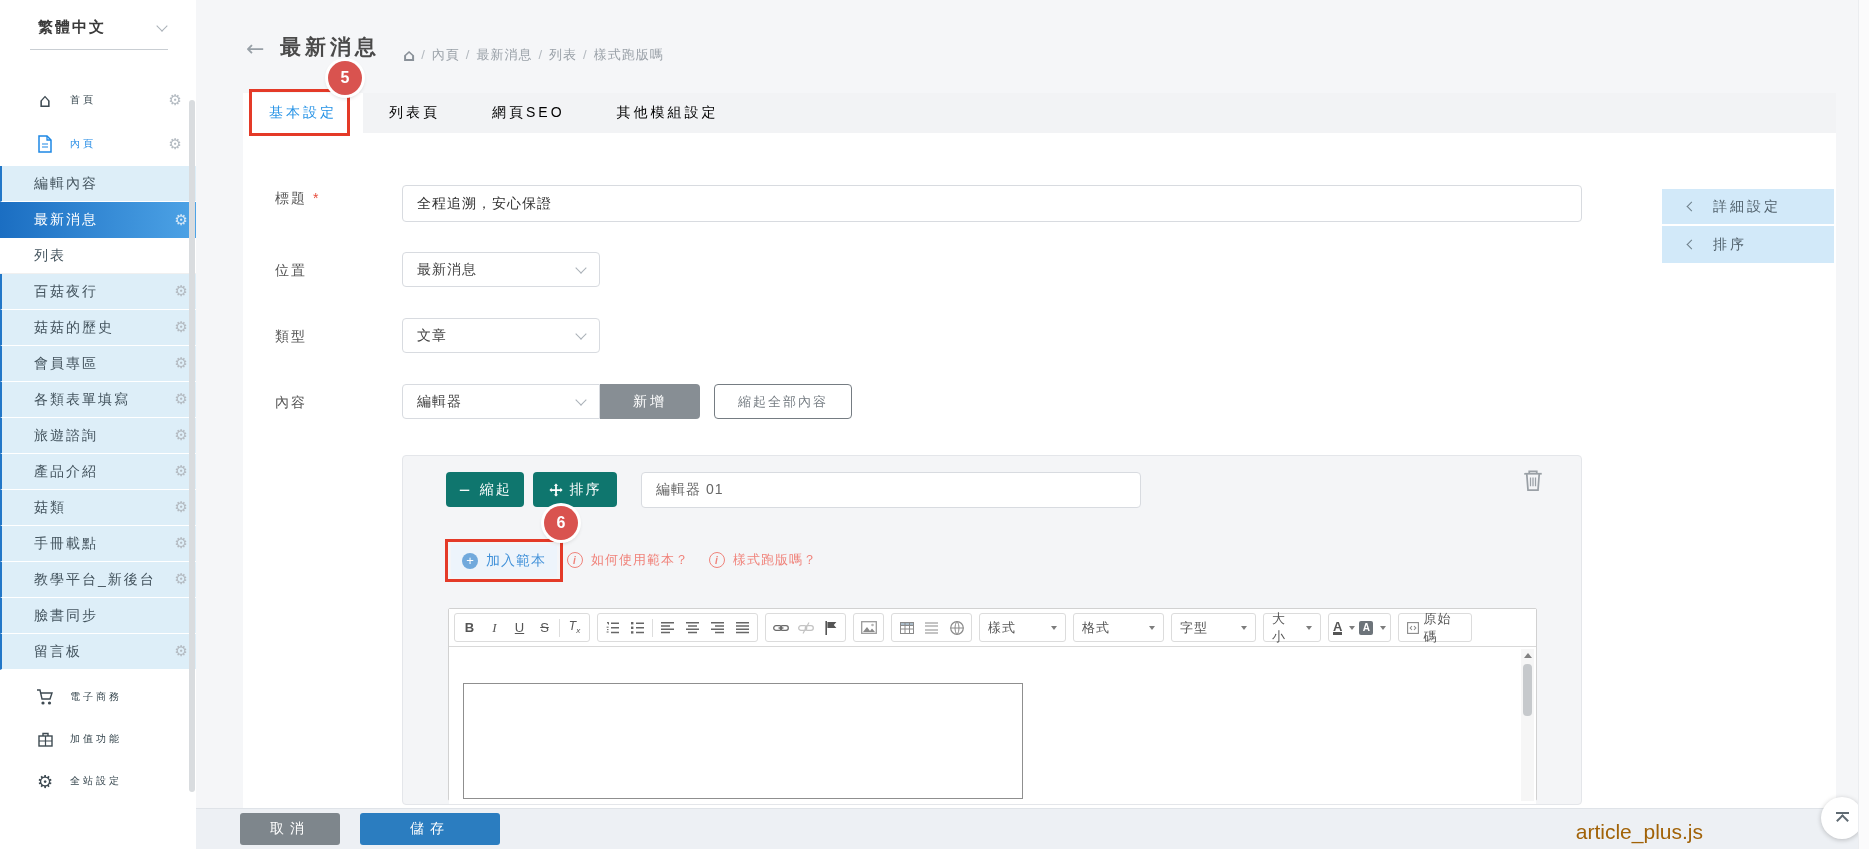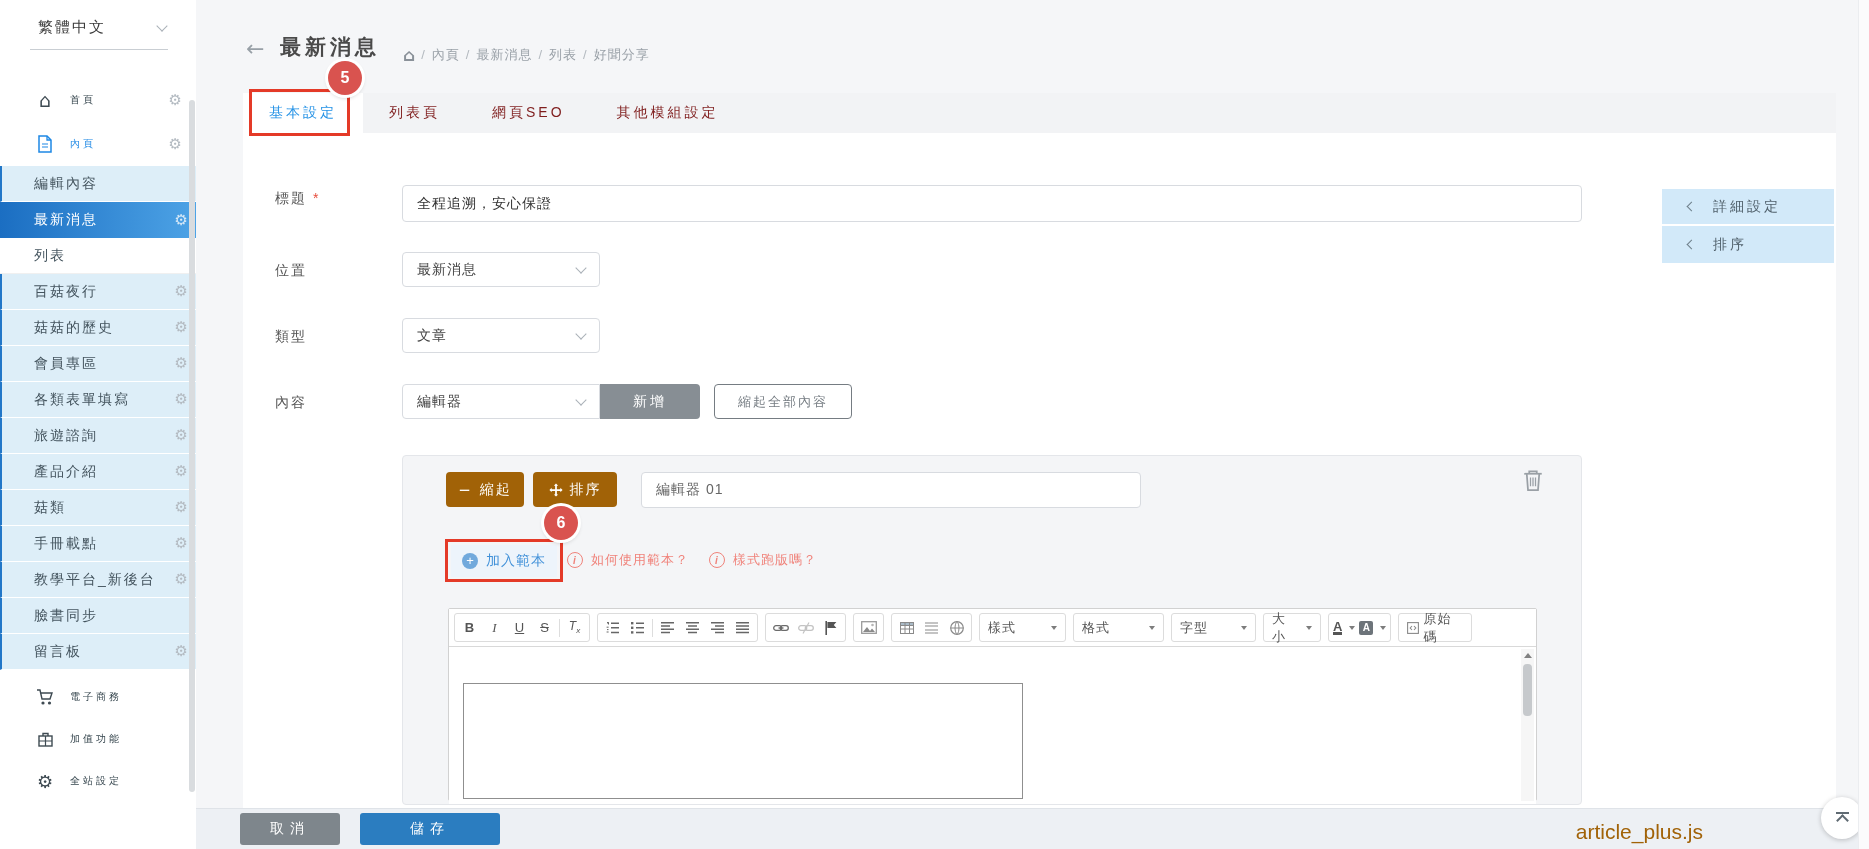--- a/index.html
+++ b/index.html
@@ -4,21 +4,21 @@
 <style>
   * { margin:0; padding:0; box-sizing:border-box; }
   html,body { width:1869px; height:849px; }
   body { font-family:"Liberation Sans","DejaVu Sans",sans-serif; background:#f5f6f8; overflow:hidden; }
   #app { position:relative; width:1869px; height:849px; background:#f5f6f8; }
 
   
   .sidebar { position:absolute; left:0; top:0; width:196px; height:849px; background:#fff; z-index:6; }
   .sb-scroll { position:absolute; right:1px; top:100px; width:6px; height:692px; background:#d9dcdf; border-radius:3px; }
   .lang { height:60px; padding:14px 28px 0 30px; }
-  .lang-inner { display:flex; align-items:center; justify-content:space-between; border-bottom:1px solid #c9ced3; padding:4px 2px 12px 8px; cursor:pointer; }
+  .lang-inner { display:flex; align-items:center; justify-content:space-between; border-bottom:1px solid #c9ced3; padding:4px 2px 12px 8px; cursor:pointer;font-weight:bold; }
   .lang-label { font-size:15px; color:#3a3a3a; letter-spacing:2px; }
   .chev-down { width:8px; height:8px; border-right:1.5px solid #aab1b8; border-bottom:1.5px solid #aab1b8; transform:rotate(45deg); margin-top:-3px; }
   .side-top { display:flex; align-items:center; height:44px; padding:0 14px 0 34px; cursor:pointer; }
   .side-top .t-icon { width:22px; display:inline-flex; justify-content:center; }
   .side-top .lbl { flex:1; margin-left:14px; font-size:10px; color:#37474f; letter-spacing:3px; }
   .side-top.active .lbl { color:#1e88e5; }
   .first-top { margin-top:18px; }
   .glyph-home::before { content:"\2302"; font-family:"DejaVu Sans",sans-serif; font-size:19px; color:#3e4a52; }
   .gear { font-family:"DejaVu Sans",sans-serif; font-size:15px; color:#b3bac1; cursor:pointer; line-height:1; }
   .gear::before { content:"\2699"; }
@@ -37,42 +37,42 @@
   .back-arrow { position:absolute; left:246px; top:36px; font-size:22px; color:#98a0a7; cursor:pointer; font-family:"DejaVu Sans",sans-serif; }
   .page-title { position:absolute; left:280px; top:33px; font-size:21px; font-weight:bold; color:#4a4a4a; letter-spacing:4px; }
   .breadcrumb { position:absolute; left:403px; top:45px; display:flex; align-items:center; font-size:13px; color:#9aa1a8; }
   .bc-home::before { content:"\2302"; font-family:"DejaVu Sans",sans-serif; font-size:17px; color:#8a9199; font-weight:bold; }
   .crumb { margin-left:6px; letter-spacing:1px; cursor:pointer; }
   .crumb::before { content:"/"; margin-right:6px; color:#b3b9bf; }
 
   
   .panel { position:absolute; left:243px; top:133px; width:1593px; height:716px; background:#fff; }
   .tabbar { position:absolute; left:243px; top:93px; width:1593px; height:40px; background:#f2f3f5; display:flex; }
-  .tab { padding:0 26px; display:flex; align-items:center; font-size:14px; color:#7f1d1d; letter-spacing:3px; cursor:pointer; }
+  .tab { padding:0 26px; display:flex; align-items:center; font-size:14px; color:#000000; letter-spacing:3px; cursor:pointer; }
   .tab.active { background:#fff; color:#2492e6; }
   .redbox { position:absolute; border:3px solid #e43a28; z-index:8; pointer-events:none; }
   .redbox.tabbox { left:249px; top:89px; width:101px; height:47px; }
   .redbox.tplbox { left:445px; top:539px; width:118px; height:43px; }
   .badge { position:absolute; width:34px; height:34px; border-radius:50%; background:#d9534f; color:#fff; display:flex; align-items:center; justify-content:center; font-size:16px; font-weight:bold; box-shadow:0 0 0 3px #fff,0 2px 5px rgba(0,0,0,.3); z-index:9; }
   .badge5 { left:328px; top:61px; }
   .badge6 { left:544px; top:506px; }
 
   
   .f-label { position:absolute; left:275px; font-size:14px; color:#555; letter-spacing:2px; }
   .req { color:#e74c3c; margin-left:6px; }
   .text-input { position:absolute; border:1px solid #d8dbe0; border-radius:4px; background:#fff; font-size:14px; color:#333; padding:0 14px; font-family:inherit; letter-spacing:1px; }
   .select { position:absolute; border:1px solid #d8dbe0; border-radius:4px; background:#fff; display:flex; align-items:center; padding:0 14px; cursor:pointer; }
   .select .val { flex:1; font-size:14px; color:#444; letter-spacing:1px; }
   .btn { display:flex; align-items:center; justify-content:center; border-radius:4px; cursor:pointer; font-size:14px; letter-spacing:3px; }
   .btn-gray { background:#878e94; color:#fff; }
   .btn-outline { background:#fff; border:1px solid #757c82; color:#757c82; font-size:13px; letter-spacing:2px; }
 
   
   .ed-panel { position:absolute; left:402px; top:455px; width:1180px; height:350px; background:#f4f5f7; border:1px solid #e4e6ea; border-radius:4px; }
-  .ed-head-btn { position:absolute; top:472px; height:35px; background:#a16207; color:#fff; border-radius:4px; display:flex; align-items:center; justify-content:center; gap:7px; font-size:14px; letter-spacing:2px; cursor:pointer; }
+  .ed-head-btn { position:absolute; top:472px; height:35px; background:#0f766e; color:#fff; border-radius:4px; display:flex; align-items:center; justify-content:center; gap:7px; font-size:14px; letter-spacing:2px; cursor:pointer; }
   .minus-ic::before { content:"\2212"; font-family:"DejaVu Sans",sans-serif; font-size:15px; }
   .name-input { left:641px; top:472px; width:500px; height:36px; color:#666; }
   .trash { position:absolute; left:1523px; top:468px; width:22px; height:26px; cursor:pointer; }
   .tpl-chip { position:absolute; left:451px; top:545px; width:106px; height:32px; background:#edf4fb; display:flex; align-items:center; justify-content:center; gap:8px; cursor:pointer; }
   .tpl-chip span.txt { color:#4191d9; font-size:14px; letter-spacing:1px; }
   .plus-circle { width:16px; height:16px; border-radius:50%; background:#71a9dc; color:#fff; font-size:13px; line-height:15px; text-align:center; }
   .help-link { position:absolute; top:551px; display:flex; align-items:center; gap:8px; color:#f0837b; font-size:13px; letter-spacing:1px; cursor:pointer; }
   .info-ic { width:16px; height:16px; border:1.3px solid #f0837b; border-radius:50%; font-size:10px; font-weight:bold; display:flex; align-items:center; justify-content:center; font-style:italic; }
 
   
@@ -228,21 +228,21 @@
     <div class="sb-scroll"></div>
   </div>
 
   <span class="back-arrow">←</span>
   <div class="page-title">最新消息</div>
   <div class="breadcrumb">
     <span class="bc-home"></span>
     <span class="crumb">內頁</span>
     <span class="crumb">最新消息</span>
     <span class="crumb">列表</span>
-    <span class="crumb">好聞分享</span>
+    <span class="crumb">樣式跑版嗎</span>
   </div>
 
   <div class="tabbar">
     <div class="tab active">基本設定</div>
     <div class="tab">列表頁</div>
     <div class="tab">網頁SEO</div>
     <div class="tab">其他模組設定</div>
   </div>
   <div class="panel"></div>
 

